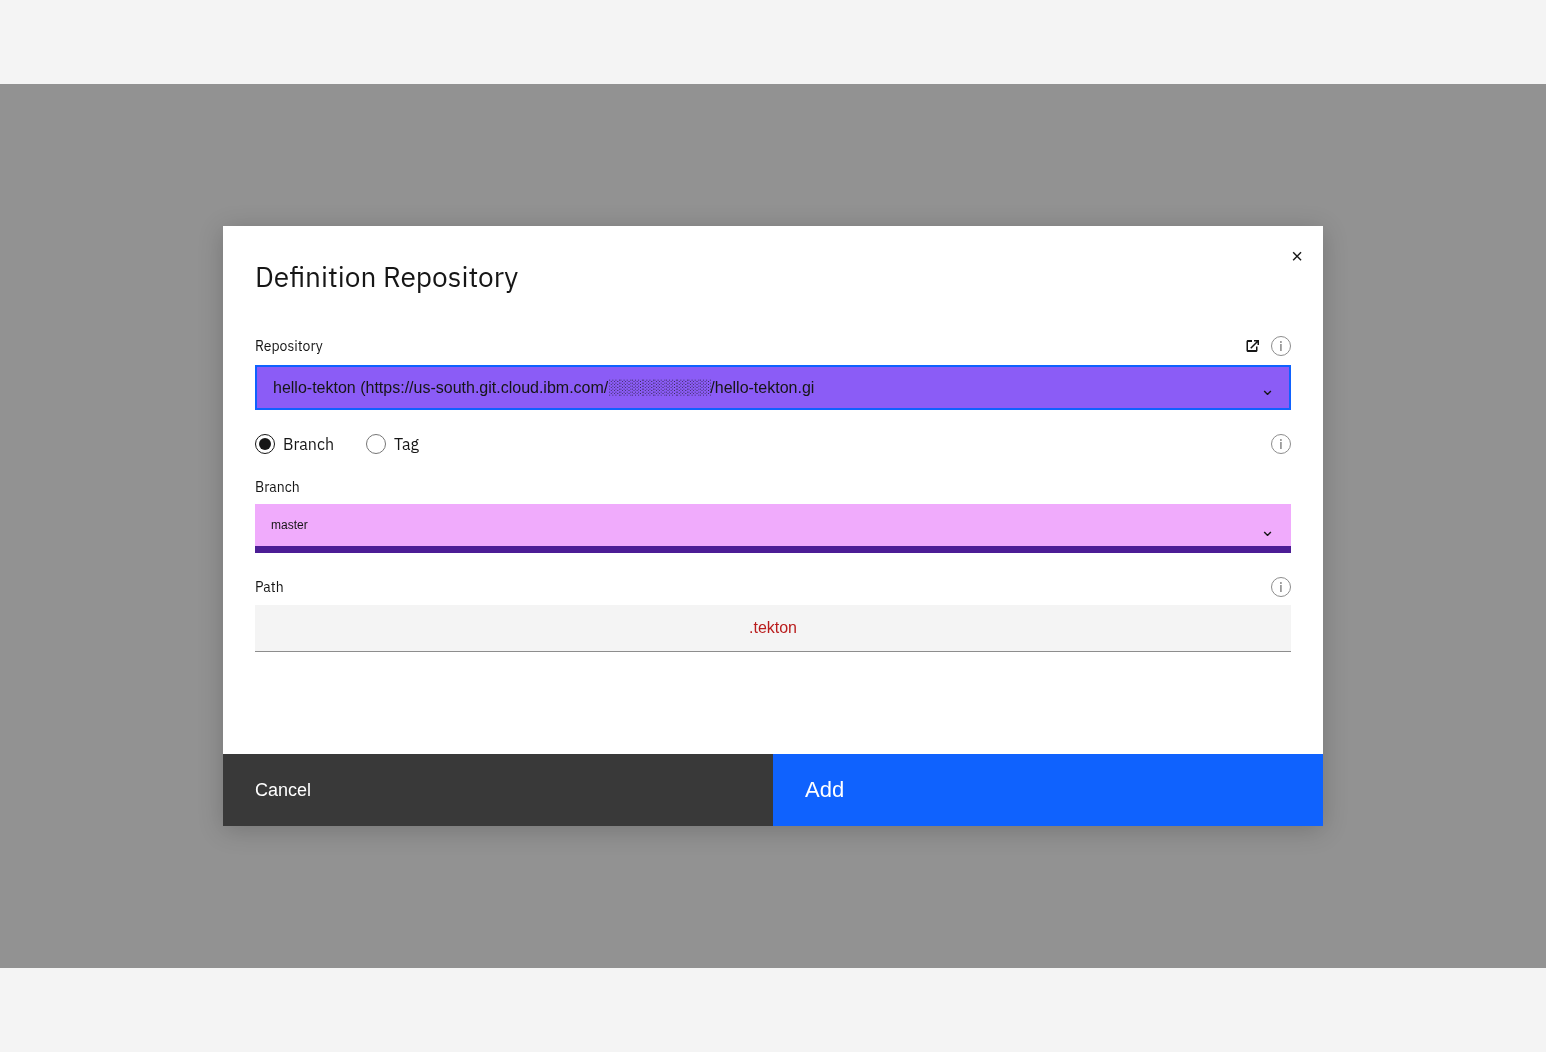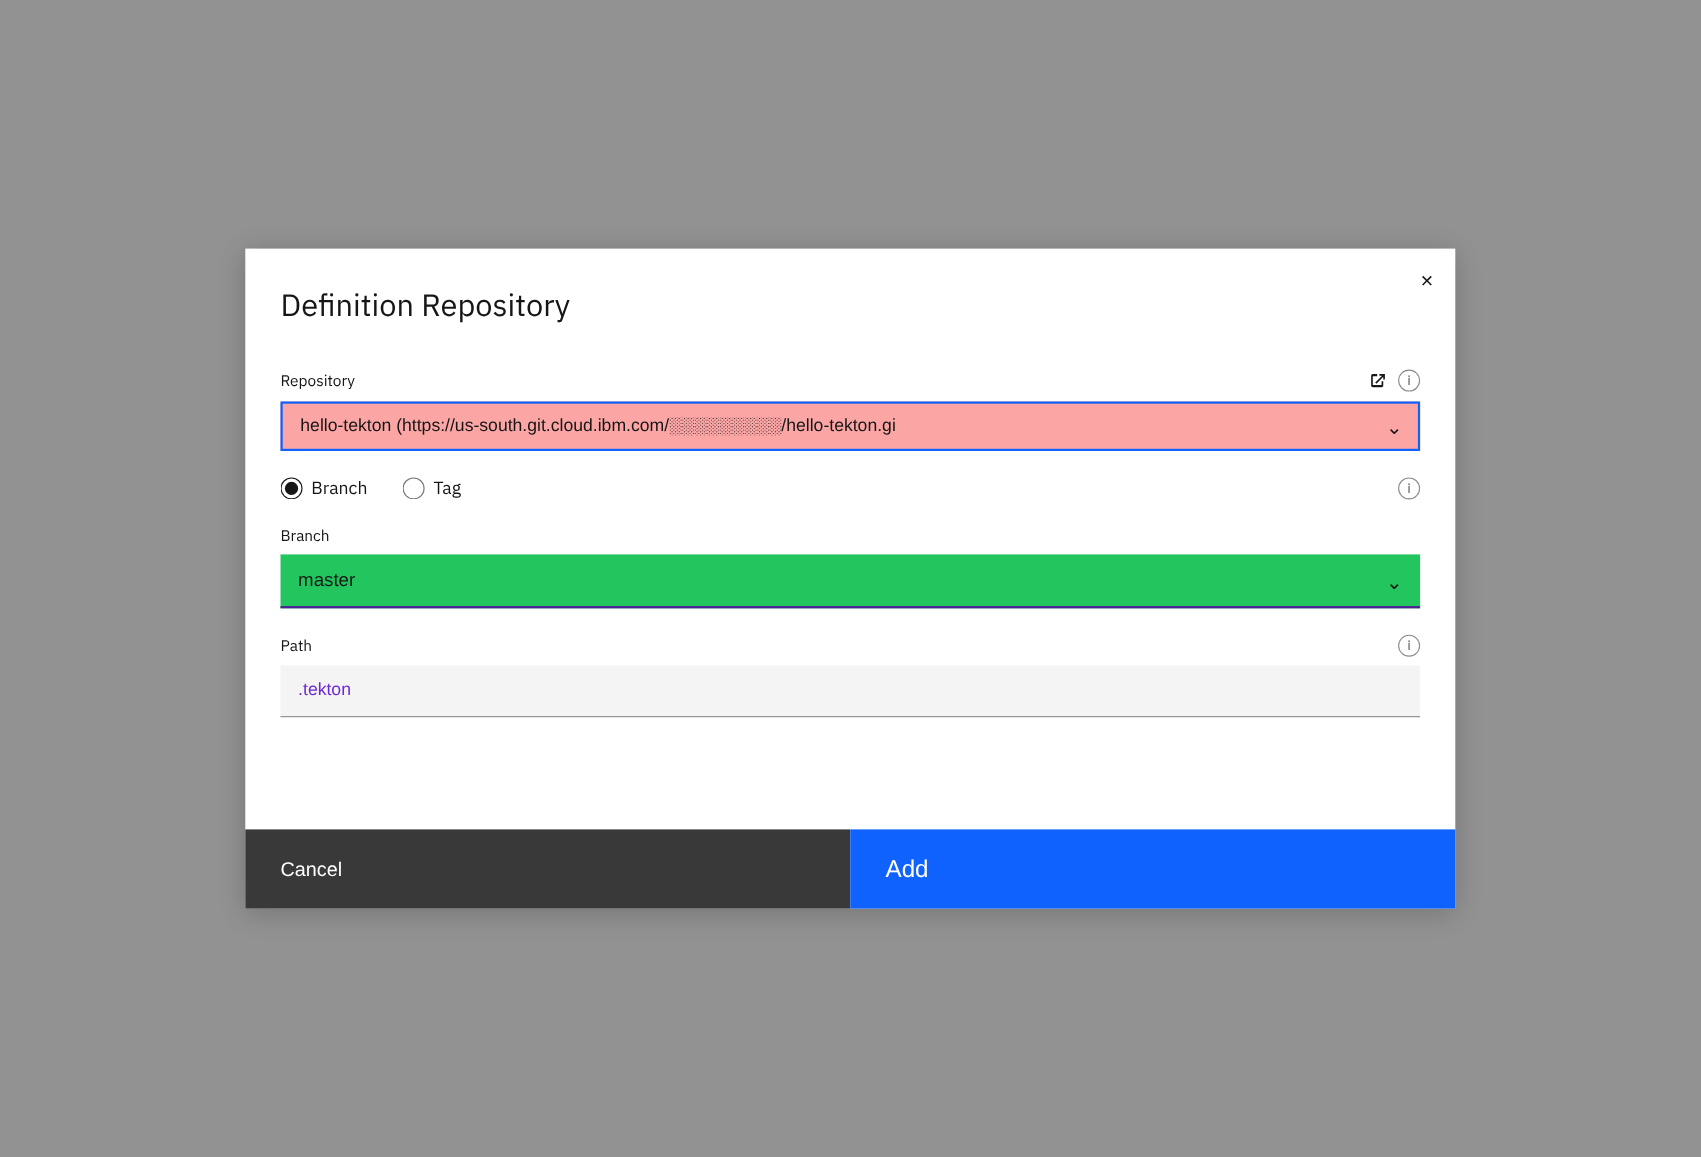--- a/index.html
+++ b/index.html
@@ -12,21 +12,21 @@
       background: #f4f4f4;
       display: flex;
       align-items: center;
       justify-content: center;
       min-height: 100vh;
       font-family: 'IBM Plex Sans', Arial, sans-serif;
     }
 
     .modal-overlay {
       width: 1546px;
-      height: 1052px;
+      height: 884px;
       display: flex;
       align-items: center;
       justify-content: center;
       background: rgba(0,0,0,0.4);
     }
 
     .modal {
       background: #ffffff;
       width: 1100px;
       min-height: 600px;
@@ -131,21 +131,21 @@
       display: inline-flex;
       align-items: center;
       justify-content: center;
       cursor: pointer;
       color: #161616;
     }
 
     .dropdown-select {
       width: 100%;
       border: 2px solid #0f62fe;
-      background: #fca5a5;
+      background: #8b5cf6;
       padding: 12px 44px 12px 16px;
       font-size: 16px;
       color: #161616;
       appearance: none;
       cursor: pointer;
       position: relative;
     }
 
     .dropdown-wrapper {
       position: relative;
@@ -157,24 +157,24 @@
       top: 50%;
       transform: translateY(-50%);
       pointer-events: none;
       font-size: 18px;
       color: #161616;
     }
 
     .dropdown-select-gray {
       width: 100%;
       border: none;
-      border-bottom: 2px solid #4c1d95;
-      background: #22c55e;
+      border-bottom: 7px solid #4c1d95;
+      background: #f0abfc;
       padding: 14px 44px 14px 16px;
-      font-size: 17px;
+      font-size: 12px;
       color: #161616;
       appearance: none;
       cursor: pointer;
     }
 
     .radio-option {
       display: flex;
       align-items: center;
       gap: 8px;
       cursor: pointer;
@@ -204,22 +204,23 @@
       gap: 32px;
     }
 
     .path-input {
       width: 100%;
       border: none;
       border-bottom: 1px solid #8d8d8d;
       background: #f4f4f4;
       padding: 14px 16px;
       font-size: 16px;
-      color: #6d28d9;
+      color: #b91c1c;
       outline: none;
+      text-align: center;
     }
 
     .modal-footer {
       display: flex;
       height: 72px;
       margin-top: auto;
       border-radius: 21px;
     }
 
     .cancel-btn {

